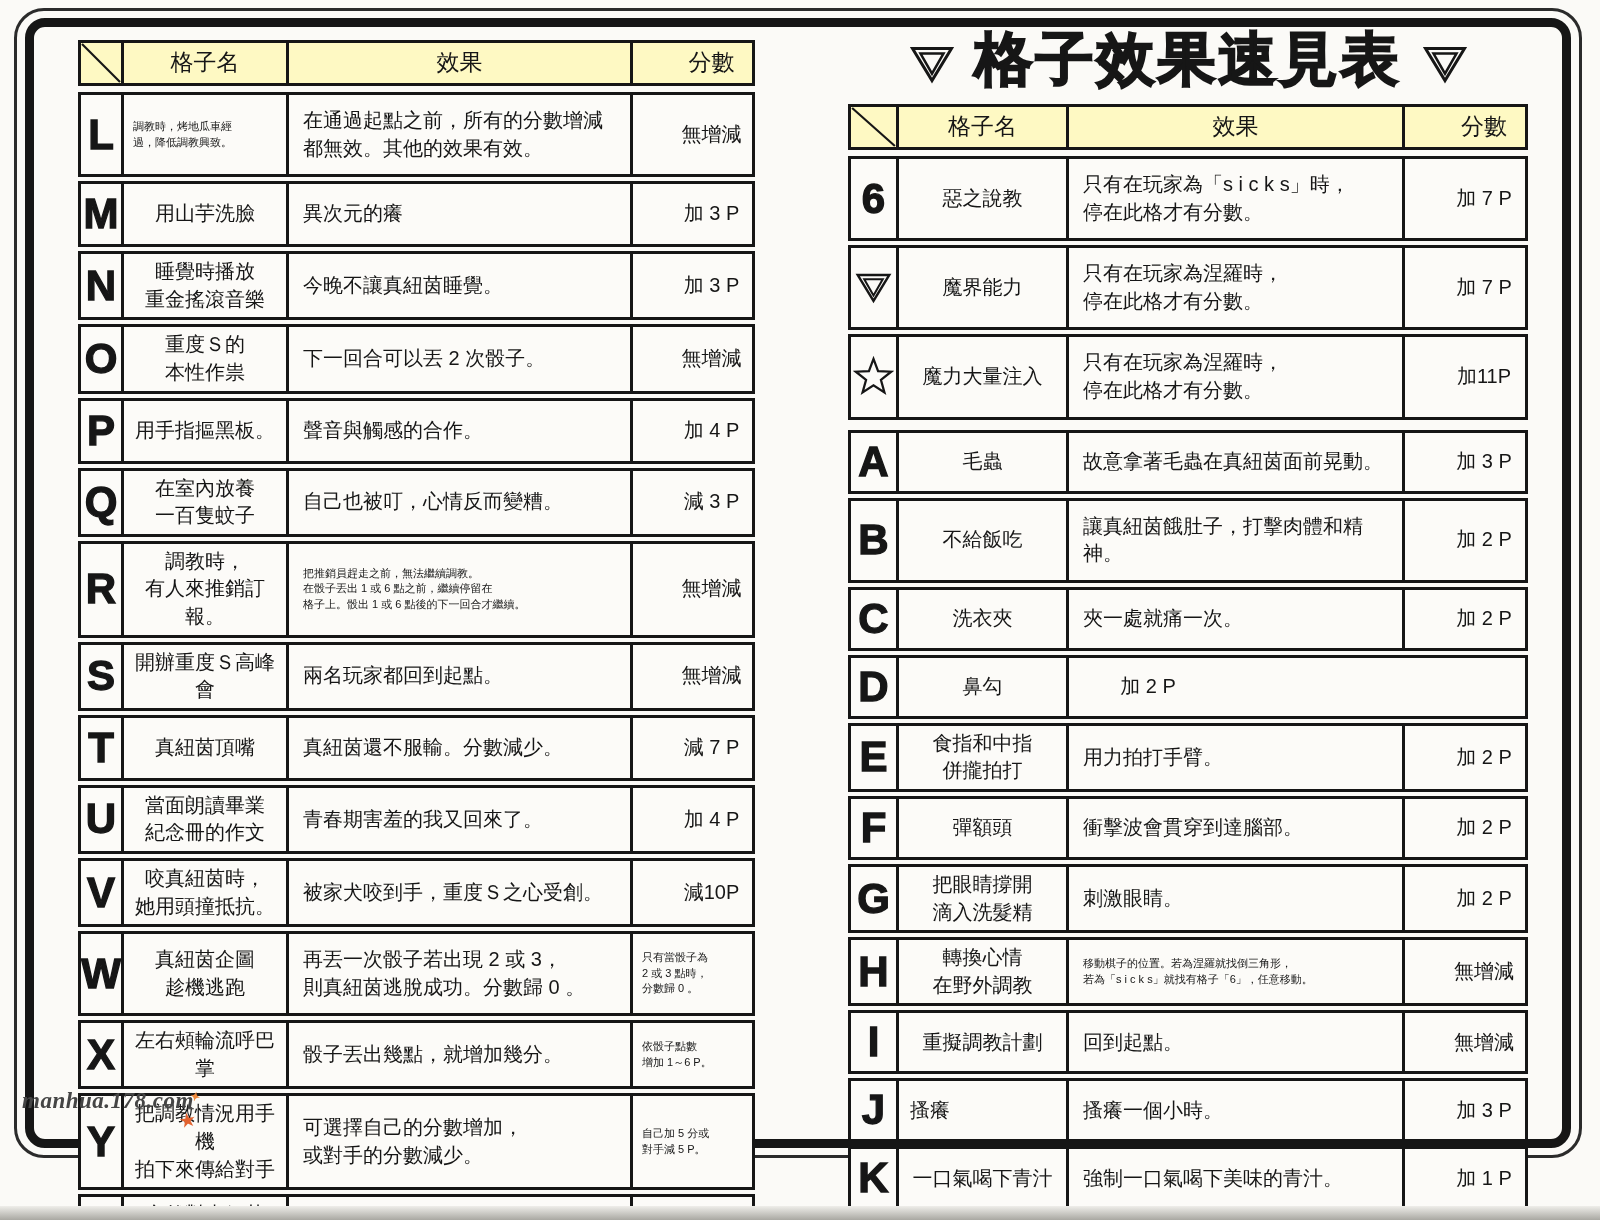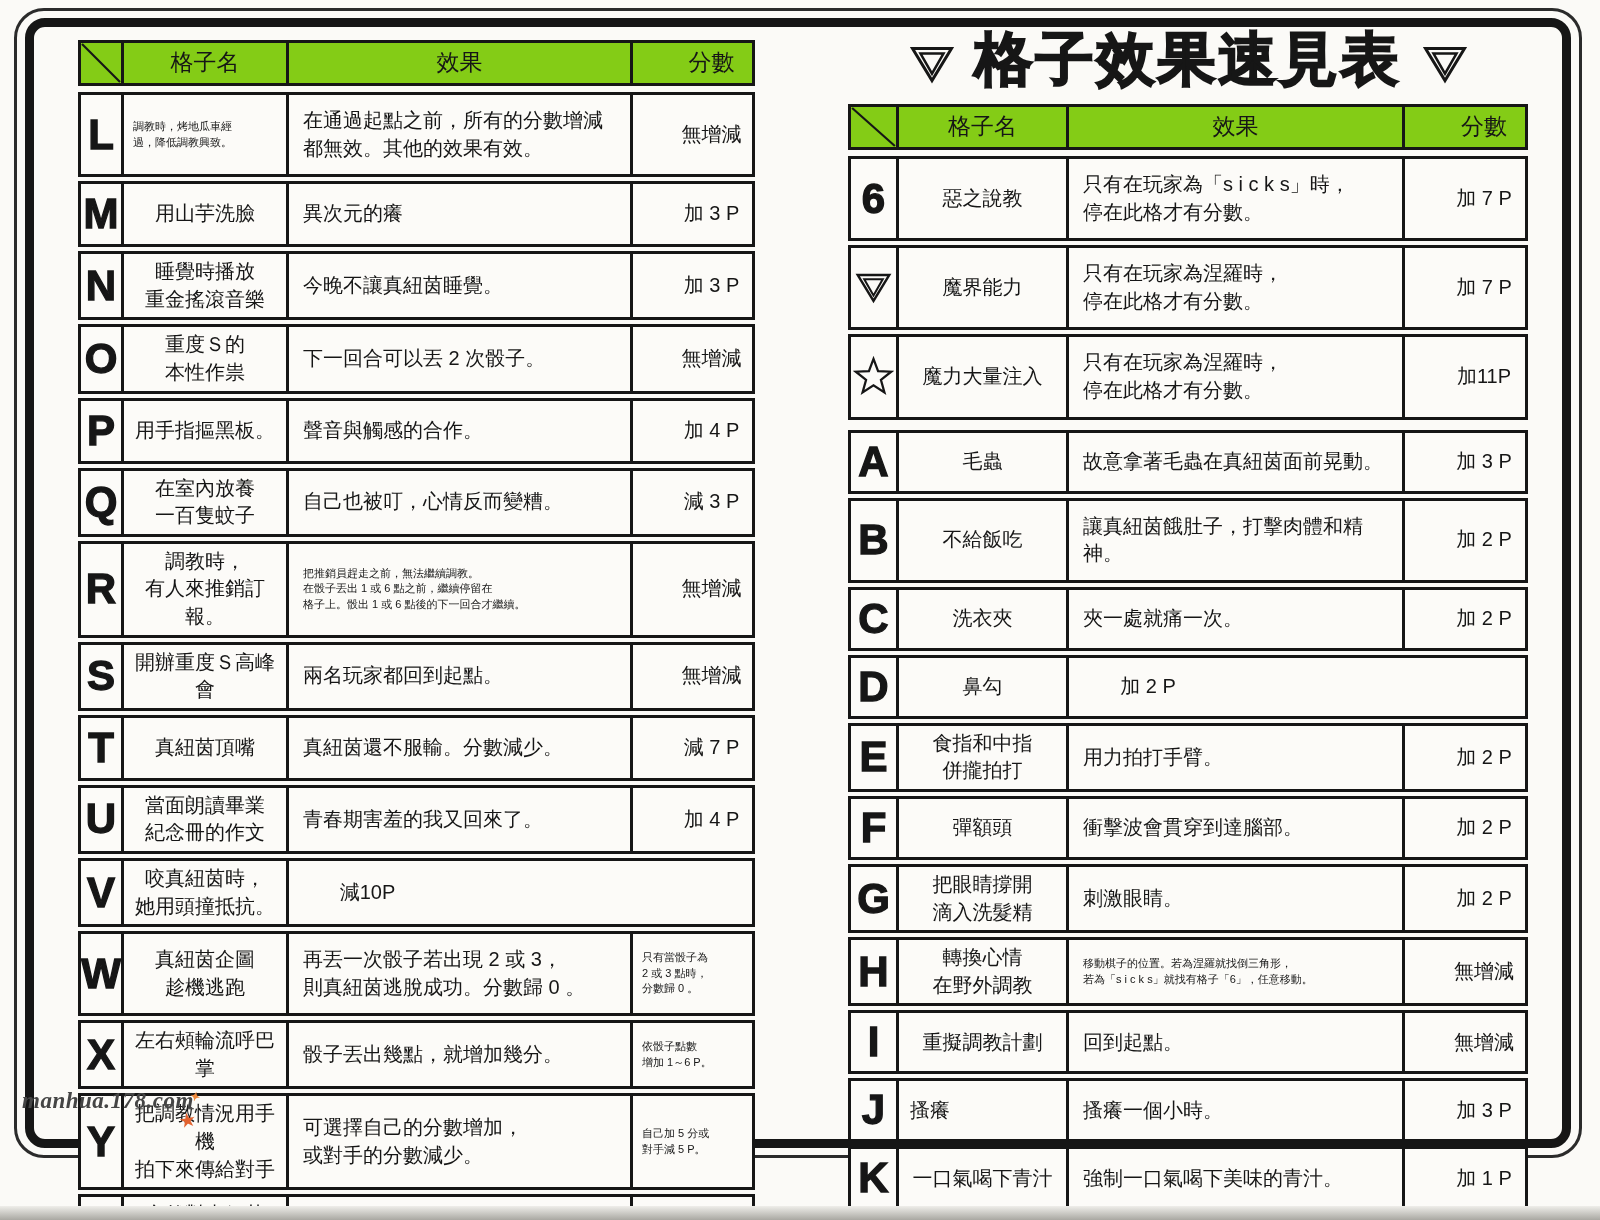--- a/index.html
+++ b/index.html
@@ -13,21 +13,21 @@
   .bottom-strip{position:absolute;left:0;top:1206px;width:1600px;height:14px;
                 background:linear-gradient(#efeeea,#a9a8a2);}
   
   .tbl{position:absolute;}
   .tbl-left{left:78px;top:40px;width:677px;}
   .tbl-right{left:848px;top:22px;width:680px;}
   .title{display:flex;align-items:center;justify-content:center;gap:20px;height:76px;margin-bottom:6px;}
   .title h1{margin:0;font-size:58px;font-weight:900;letter-spacing:3px;
             -webkit-text-stroke:2px #161616;white-space:nowrap;}
   .tri-ico{display:flex;align-items:center;margin-top:8px;}
-  .thead{display:flex;border:3px solid #161616;height:46px;box-sizing:border-box;background:#84cc16;margin-bottom:6px;}
+  .thead{display:flex;border:3px solid #161616;height:46px;box-sizing:border-box;background:#fef9c3;margin-bottom:6px;}
   .thead .c{font-size:23px;}
   .row{display:flex;border:3px solid #161616;min-height:66px;box-sizing:border-box;
        background:#fcfbf8;margin-top:4px;}
   .tbody-b1 .row{min-height:71px;}
   .tbl-right .tbody-b2 .row{min-height:64px;}
   .tbody-b2{margin-top:10px;}
   .c{display:flex;align-items:center;justify-content:center;text-align:center;
      white-space:pre-line;box-sizing:border-box;line-height:1.38;font-size:20px;padding:4px 6px;}
   .c + .c{border-left:3px solid #161616;}
   .c-sym{flex:0 0 40px;font-size:42px;font-weight:900;-webkit-text-stroke:1.3px #161616;padding:0;}
@@ -134,20 +134,21 @@
           <div class="c c-sym">U</div>
           <div class="c c-name">當面朗讀畢業
 紀念冊的作文</div>
           <div class="c c-effect">青春期害羞的我又回來了。</div>
           <div class="c c-score">加 4 P</div>
         </div>
         <div class="row">
           <div class="c c-sym">V</div>
           <div class="c c-name">咬真紐茵時，
 她用頭撞抵抗。</div>
+          <div class="c c-effect">被家犬咬到手，重度Ｓ之心受創。</div>
           <div class="c c-score">減10P</div>
         </div>
         <div class="row">
           <div class="c c-sym">W</div>
           <div class="c c-name">真紐茵企圖
 趁機逃跑</div>
           <div class="c c-effect">再丟一次骰子若出現 2 或 3，
 則真紐茵逃脫成功。分數歸 0 。</div>
           <div class="c c-score small">只有當骰子為
 2 或 3 點時，

